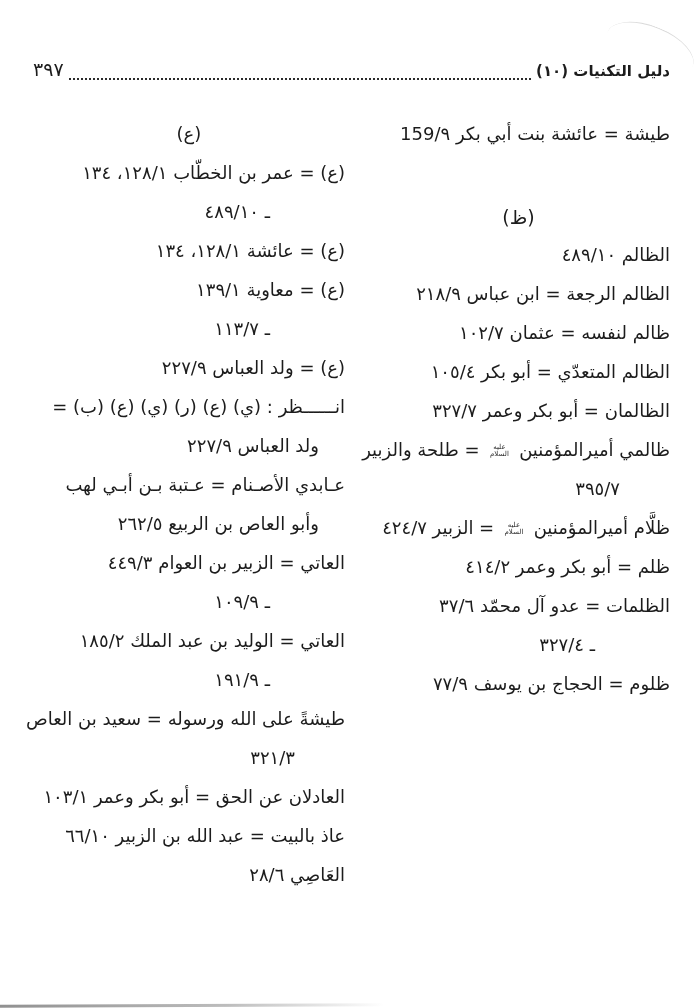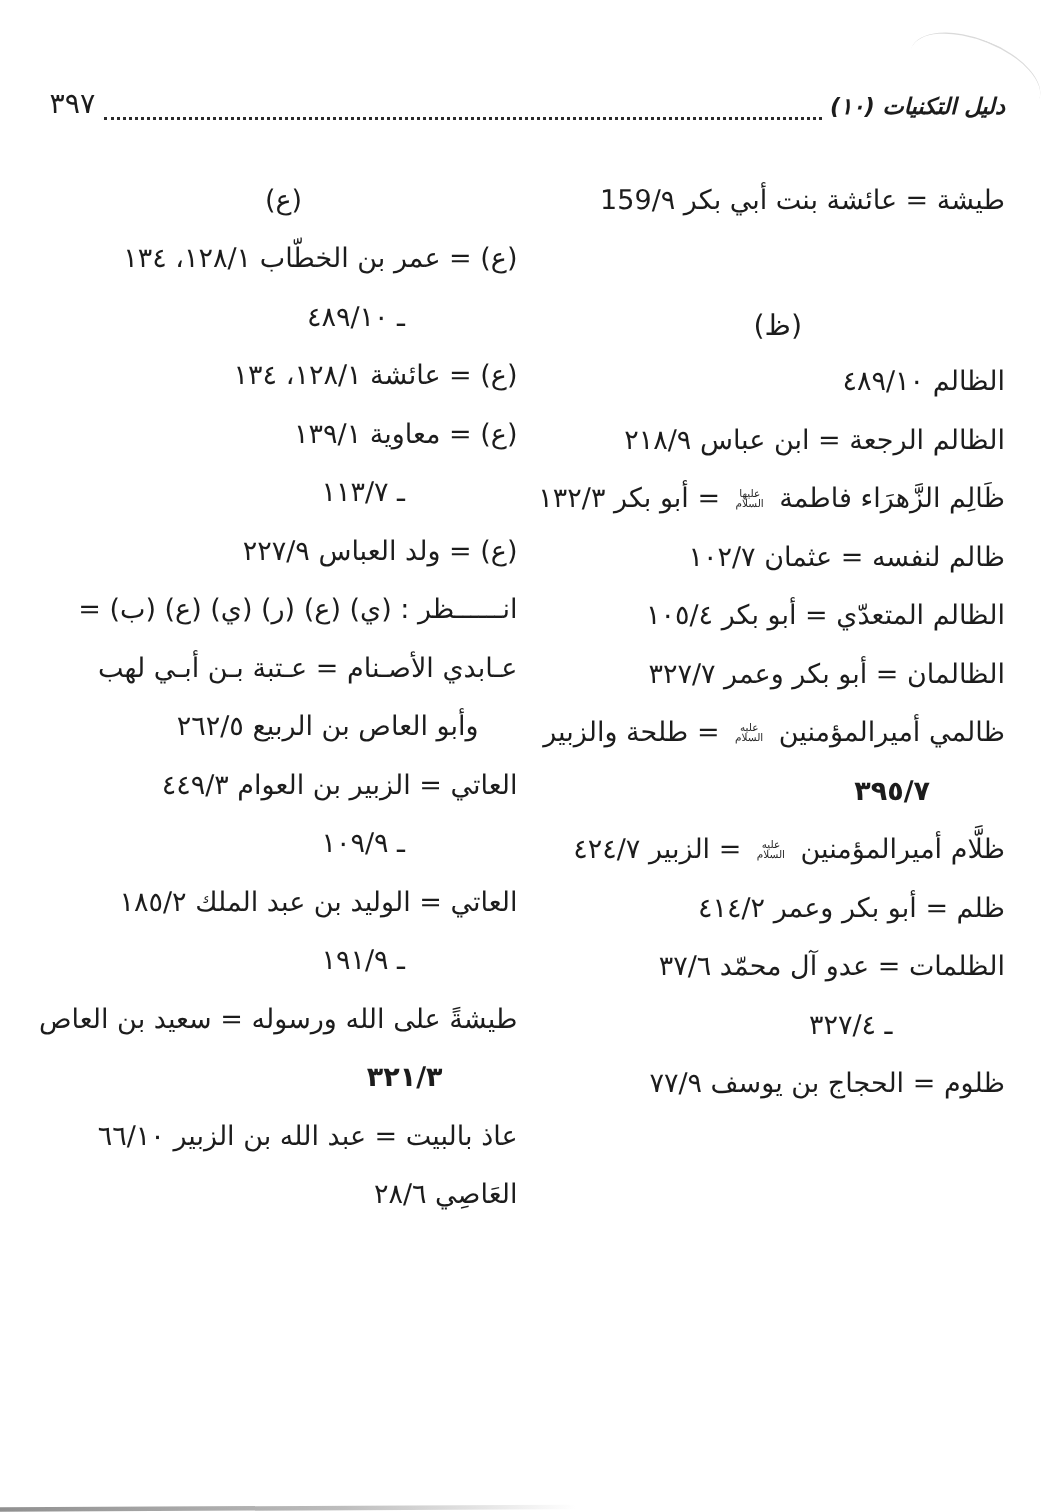--- a/index.html
+++ b/index.html
@@ -8,38 +8,38 @@
     background:#ffffff;
     font-family:"DejaVu Sans", sans-serif;
     color:#1c1c1c;
     position:relative;
     overflow:hidden;
   }
   .page { direction:rtl; box-sizing:border-box; padding:58px 30px 0 33px; }
 
   
   .header { display:flex; align-items:flex-end; height:22px; }
-  .title { font-weight:bold; font-size:15px; white-space:nowrap;font-style:italic; }
+  .title { font-weight:bold; font-size:15px; white-space:nowrap; }
   .dots  { flex:1; margin:0 5px; height:12px; border-bottom:2px dotted #2b2b2b; }
   .pagenum { font-size:19px; white-space:nowrap; }
 
   
   .columns { display:flex; gap:22px; margin-top:34px; }
   .col { display:flex; flex-direction:column; }
   .col-right { width:303px; }
   .col-left  { width:312px; }
 
   .line {
     height:39px; line-height:39px;
     font-size:18px; text-align:right; white-space:nowrap;
   }
   .section { text-align:center; margin-top:46px; height:36px; line-height:36px; font-size:19px; }
   .section-first { text-align:center; }
   .dash { padding-right:75px; }
-  .num  { padding-right:50px;font-weight:bold; }
+  .num  { padding-right:50px; }
   .cont { padding-right:26px; }
 
   .honorific {
     display:inline-block; width:26px;
     font-size:7px; line-height:1.05;
     white-space:normal; text-align:center;
     vertical-align:middle; margin:0 1px;
     color:#2a2a2a;
   }
 
@@ -70,49 +70,50 @@
     <span class="dots"></span>
     <span class="pagenum">٣٩٧</span>
   </div>
 
   <div class="columns">
     <div class="col col-right">
         <div class="line entry">طيشة = عائشة بنت أبي بكر 159/٩</div>
         <div class="line section">(ظ)</div>
         <div class="line entry">الظالم ٤٨٩/١٠</div>
         <div class="line entry">الظالم الرجعة = ابن عباس ٢١٨/٩</div>
-        <div class="line entry"><span>ظَالِم الزَّهرَاء فاطمة </span><span class="honorific">عليها السلام</span><span> = أبو بكر ١٣٢/٣</span></div>
         <div class="line entry">ظالم لنفسه = عثمان ١٠٢/٧</div>
         <div class="line entry">الظالم المتعدّي = أبو بكر ١٠٥/٤</div>
         <div class="line entry">الظالمان = أبو بكر وعمر ٣٢٧/٧</div>
         <div class="line entry"><span>ظالمي أميرالمؤمنين </span><span class="honorific">عليه السلام</span><span> = طلحة والزبير</span></div>
         <div class="line num">٣٩٥/٧</div>
         <div class="line entry"><span>ظلَّام أميرالمؤمنين </span><span class="honorific">عليه السلام</span><span> = الزبير ٤٢٤/٧</span></div>
         <div class="line entry">ظلم = أبو بكر وعمر ٤١٤/٢</div>
         <div class="line entry">الظلمات = عدو آل محمّد ٣٧/٦</div>
         <div class="line dash">ـ ٣٢٧/٤</div>
         <div class="line entry">ظلوم = الحجاج بن يوسف ٧٧/٩</div>
       </div>
     <div class="col col-left">
         <div class="line section-first">(ع)</div>
         <div class="line entry">(ع) = عمر بن الخطّاب ١٢٨/١، ١٣٤</div>
         <div class="line dash">ـ ٤٨٩/١٠</div>
         <div class="line entry">(ع) = عائشة ١٢٨/١، ١٣٤</div>
         <div class="line entry">(ع) = معاوية ١٣٩/١</div>
         <div class="line dash">ـ ١١٣/٧</div>
         <div class="line entry">(ع) = ولد العباس ٢٢٧/٩</div>
         <div class="line entry">انــــــظر : (ي) (ع) (ر) (ي) (ع) (ب) =</div>
+        <div class="line cont">ولد العباس ٢٢٧/٩</div>
         <div class="line entry">عـابدي الأصـنام = عـتبة بـن أبـي لهب</div>
         <div class="line cont">وأبو العاص بن الربيع ٢٦٢/٥</div>
         <div class="line entry">العاتي = الزبير بن العوام ٤٤٩/٣</div>
         <div class="line dash">ـ ١٠٩/٩</div>
         <div class="line entry">العاتي = الوليد بن عبد الملك ١٨٥/٢</div>
         <div class="line dash">ـ ١٩١/٩</div>
         <div class="line entry">طيشةً على الله ورسوله = سعيد بن العاص</div>
         <div class="line num">٣٢١/٣</div>
+        <div class="line entry">العادلان عن الحق = أبو بكر وعمر ١٠٣/١</div>
         <div class="line entry">عاذ بالبيت = عبد الله بن الزبير ٦٦/١٠</div>
         <div class="line entry">العَاصِي ٢٨/٦</div>
       </div>
   </div>
 
 </div>
 
 <div class="scan-mark-top"></div>
 <div class="scan-edge-bottom"></div>
 

